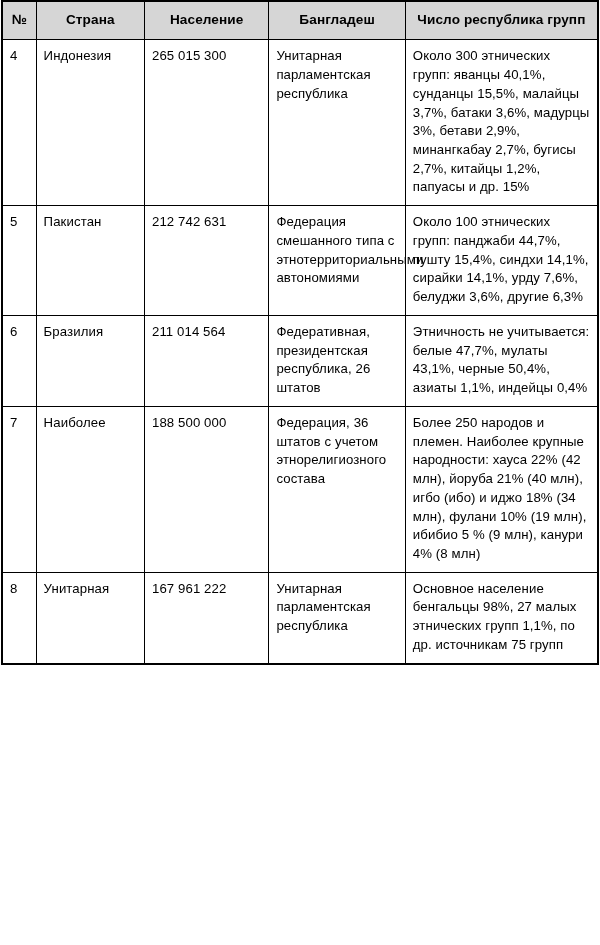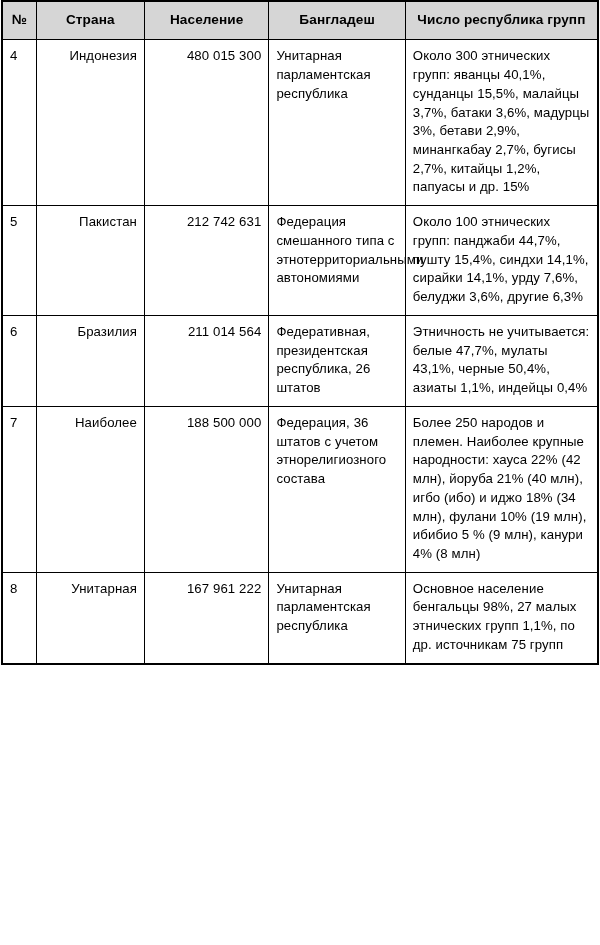--- a/index.html
+++ b/index.html
@@ -55,21 +55,20 @@
     padding-left: 2px;
     padding-right: 2px;
   }
   td.cell-num {
     text-align: left;
     padding-left: 8px;
   }
   td.cell-country,
   td.cell-pop {
     white-space: nowrap;
-    text-align: right;
   }
   td.cell-eth,
   td.cell-dev {
     hyphens: manual;
   }
   .row-tall td { }
 </style>
 </head>
 <body>
 
@@ -88,21 +87,21 @@
         <th>Страна</th>
         <th>Население</th>
         <th>Бангладеш</th>
         <th>Число республика групп</th>
       </tr>
     </thead>
     <tbody>
       <tr class="row-tall">
         <td class="cell-num">4</td>
         <td class="cell-country">Индонезия</td>
-        <td class="cell-pop">480 015 300</td>
+        <td class="cell-pop">265 015 300</td>
         <td class="cell-dev">Унитарная парламентская республика</td>
         <td class="cell-eth">Около 300 этнических групп: яванцы 40,1%, сунданцы 15,5%, малайцы 3,7%, батаки 3,6%, мадурцы 3%, бетави 2,9%, минангкабау 2,7%, бугисы 2,7%, китайцы 1,2%, папуасы и др. 15%</td>
       </tr>
       <tr>
         <td class="cell-num">5</td>
         <td class="cell-country">Пакистан</td>
         <td class="cell-pop">212 742 631</td>
         <td class="cell-dev">Федерация смешанного типа с этнотерриториальными автономиями</td>
         <td class="cell-eth">Около 100 этнических групп: панджаби 44,7%, пушту 15,4%, синдхи 14,1%, сирайки 14,1%, урду 7,6%, белуджи 3,6%, другие 6,3%</td>
       </tr>

